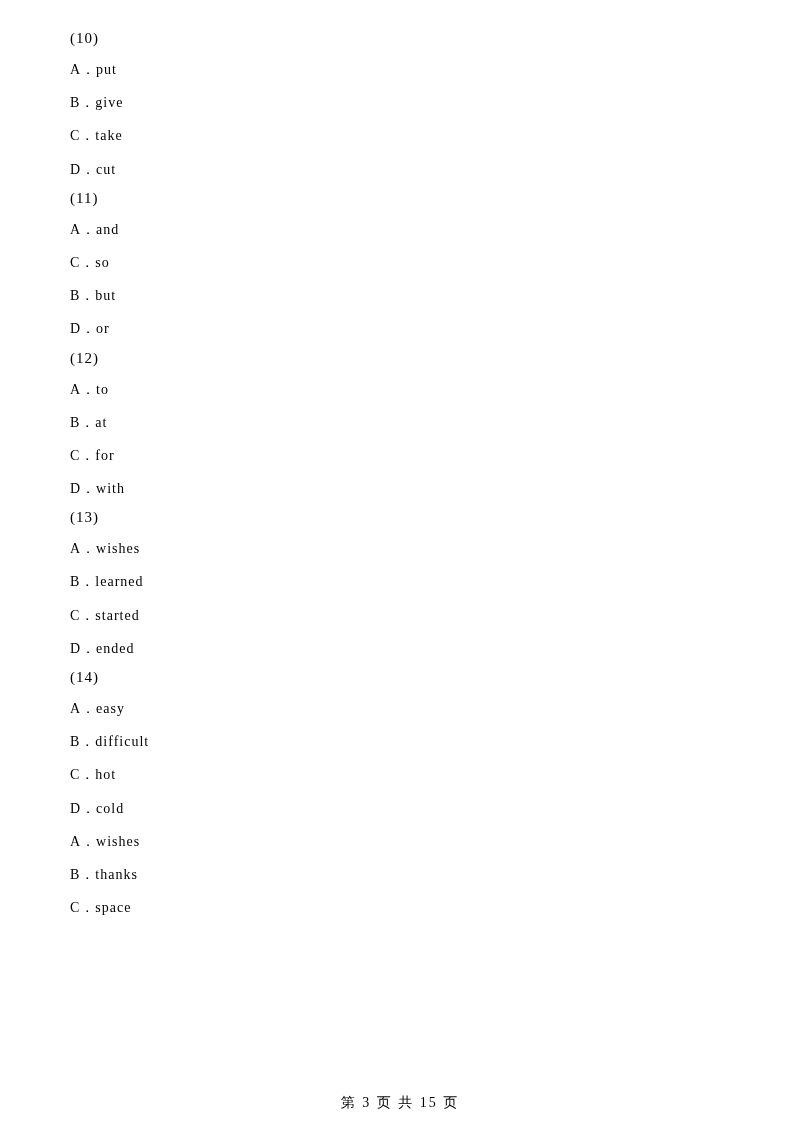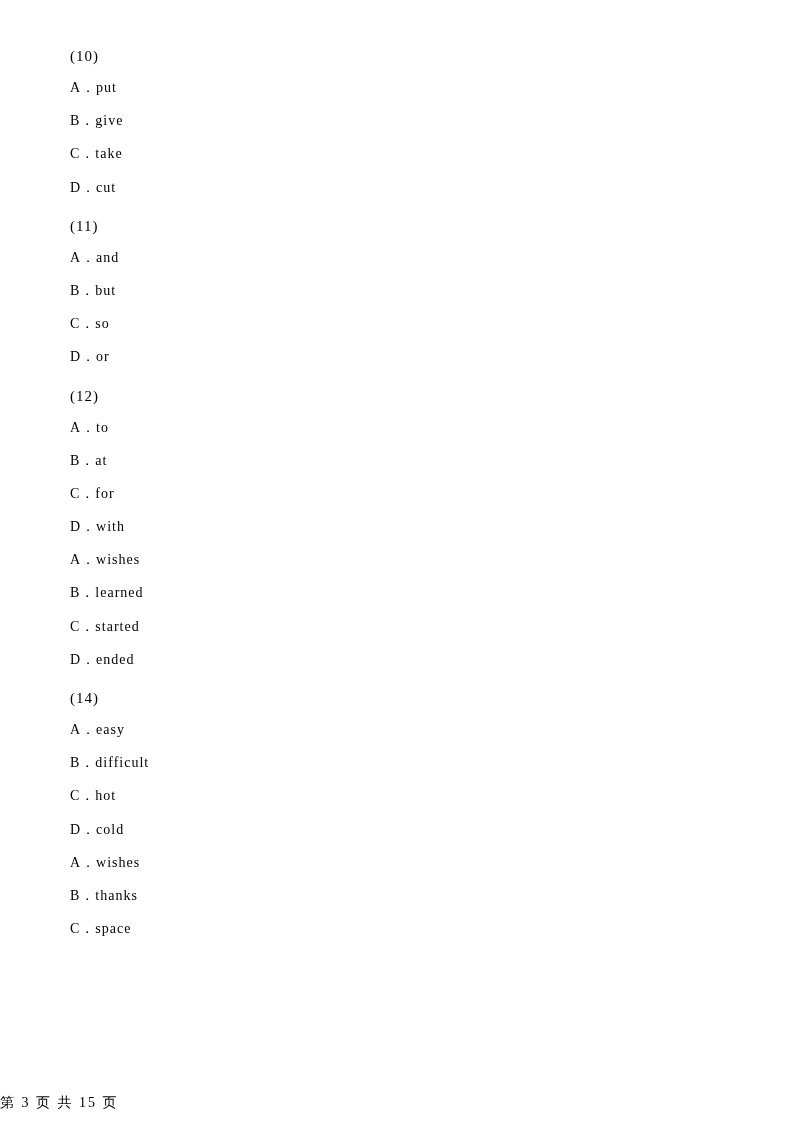--- a/index.html
+++ b/index.html
@@ -14,58 +14,59 @@
       color: #000000;
       width: 800px;
       min-height: 1132px;
       position: relative;
     }
     .page-content {
       padding: 30px 70px 60px 70px;
     }
     .question-number {
       margin-bottom: 10px;
-      margin-top: 18px;
       font-size: 15px;
       letter-spacing: 1px;
     }
     .option {
       margin-bottom: 8px;
       font-size: 14px;
       letter-spacing: 1px;
       line-height: 1.8;
     }
     .page-footer {
       position: absolute;
       bottom: 20px;
       left: 0;
       right: 0;
+      text-align: center;
       font-size: 14px;
       letter-spacing: 2px;
     }
   </style>
 </head>
 <body>
 
 <div class="page-content">
 <div class="question-number">(10)</div>
     <div class="option">A．put</div>
     <div class="option">B．give</div>
     <div class="option">C．take</div>
     <div class="option">D．cut</div>
     <div class="question-number">(11)</div>
     <div class="option">A．and</div>
+    <div class="option">C．so</div>
     <div class="option">B．but</div>
-    <div class="option">C．so</div>
     <div class="option">D．or</div>
     <div class="question-number">(12)</div>
     <div class="option">A．to</div>
     <div class="option">B．at</div>
     <div class="option">C．for</div>
     <div class="option">D．with</div>
+    <div class="question-number">(13)</div>
     <div class="option">A．wishes</div>
     <div class="option">B．learned</div>
     <div class="option">C．started</div>
     <div class="option">D．ended</div>
     <div class="question-number">(14)</div>
     <div class="option">A．easy</div>
     <div class="option">B．difficult</div>
     <div class="option">C．hot</div>
     <div class="option">D．cold</div>
     <div class="option">A．wishes</div>

